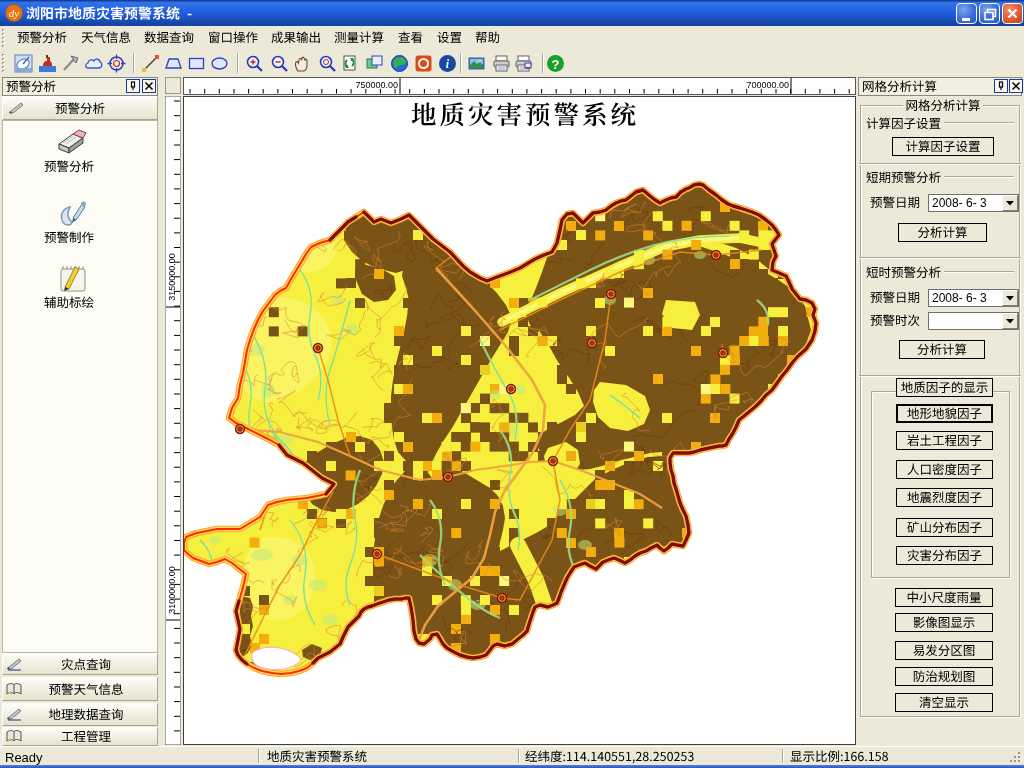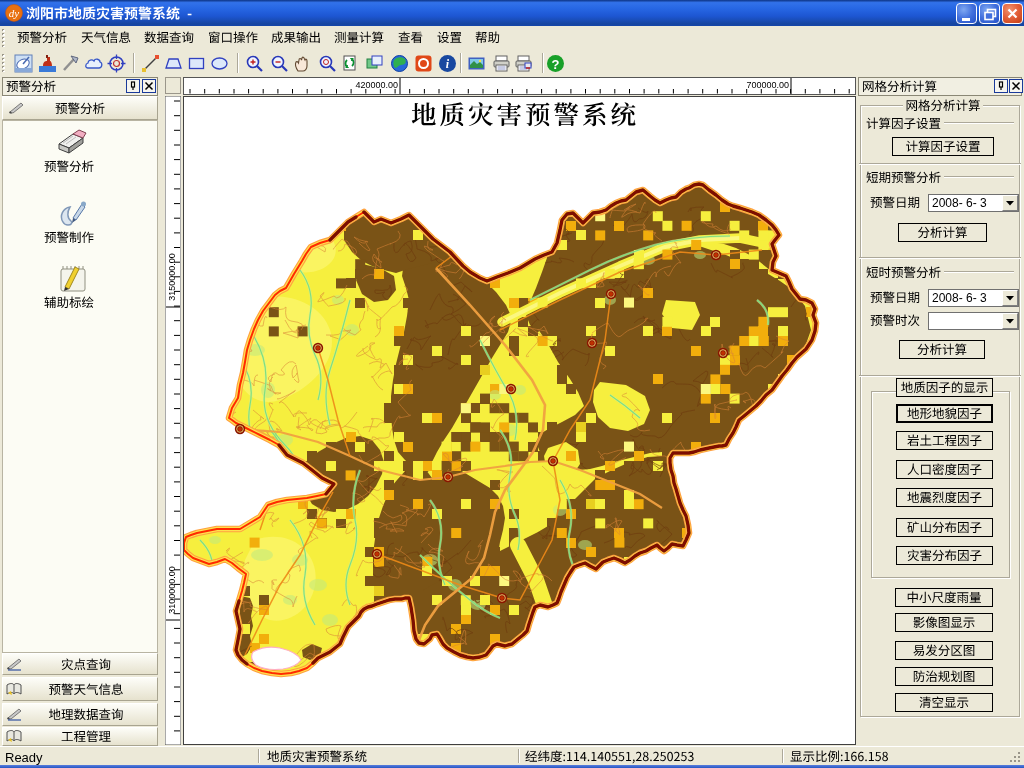--- a/index.html
+++ b/index.html
@@ -264,21 +264,21 @@
     <line x1="578.3" y1="12" x2="578.3" y2="16.5" stroke="#000" stroke-width="1"></line>
     <line x1="593.0" y1="12" x2="593.0" y2="16.5" stroke="#000" stroke-width="1"></line>
     <line x1="607.6" y1="12" x2="607.6" y2="16.5" stroke="#000" stroke-width="1"></line>
     <line x1="622.3" y1="12" x2="622.3" y2="16.5" stroke="#000" stroke-width="1"></line>
     <line x1="636.9" y1="12" x2="636.9" y2="16.5" stroke="#000" stroke-width="1"></line>
     <line x1="651.6" y1="12" x2="651.6" y2="16.5" stroke="#000" stroke-width="1"></line>
     <line x1="666.2" y1="12" x2="666.2" y2="16.5" stroke="#000" stroke-width="1"></line>
     <line x1="217" y1="1" x2="217" y2="17" stroke="#000" stroke-width="1"></line>
     <line x1="608" y1="1" x2="608" y2="17" stroke="#000" stroke-width="1"></line>
   </svg>
-<div style="position:absolute;left:355px;top:80px;width:43px;height:9px;font-size:9px;color:#000;text-align:right;">420000.00</div>
+<div style="position:absolute;left:355px;top:80px;width:43px;height:9px;font-size:9px;color:#000;text-align:right;">750000.00</div>
 <div style="position:absolute;left:746px;top:80px;width:43px;height:9px;font-size:9px;color:#000;text-align:right;">700000.00</div>
 <svg style="position:absolute;left:165px;top:96px" width="16" height="649" viewBox="0 0 16 649">
     <rect x="0" y="0" width="16" height="649" fill="#fff" stroke="#555"></rect>
     <line x1="9" y1="5.0" x2="15" y2="5.0" stroke="#000" stroke-width="1"></line>
     <line x1="9" y1="19.7" x2="15" y2="19.7" stroke="#000" stroke-width="1"></line>
     <line x1="9" y1="34.3" x2="15" y2="34.3" stroke="#000" stroke-width="1"></line>
     <line x1="9" y1="49.0" x2="15" y2="49.0" stroke="#000" stroke-width="1"></line>
     <line x1="9" y1="63.6" x2="15" y2="63.6" stroke="#000" stroke-width="1"></line>
     <line x1="9" y1="78.3" x2="15" y2="78.3" stroke="#000" stroke-width="1"></line>
     <line x1="9" y1="92.9" x2="15" y2="92.9" stroke="#000" stroke-width="1"></line>

